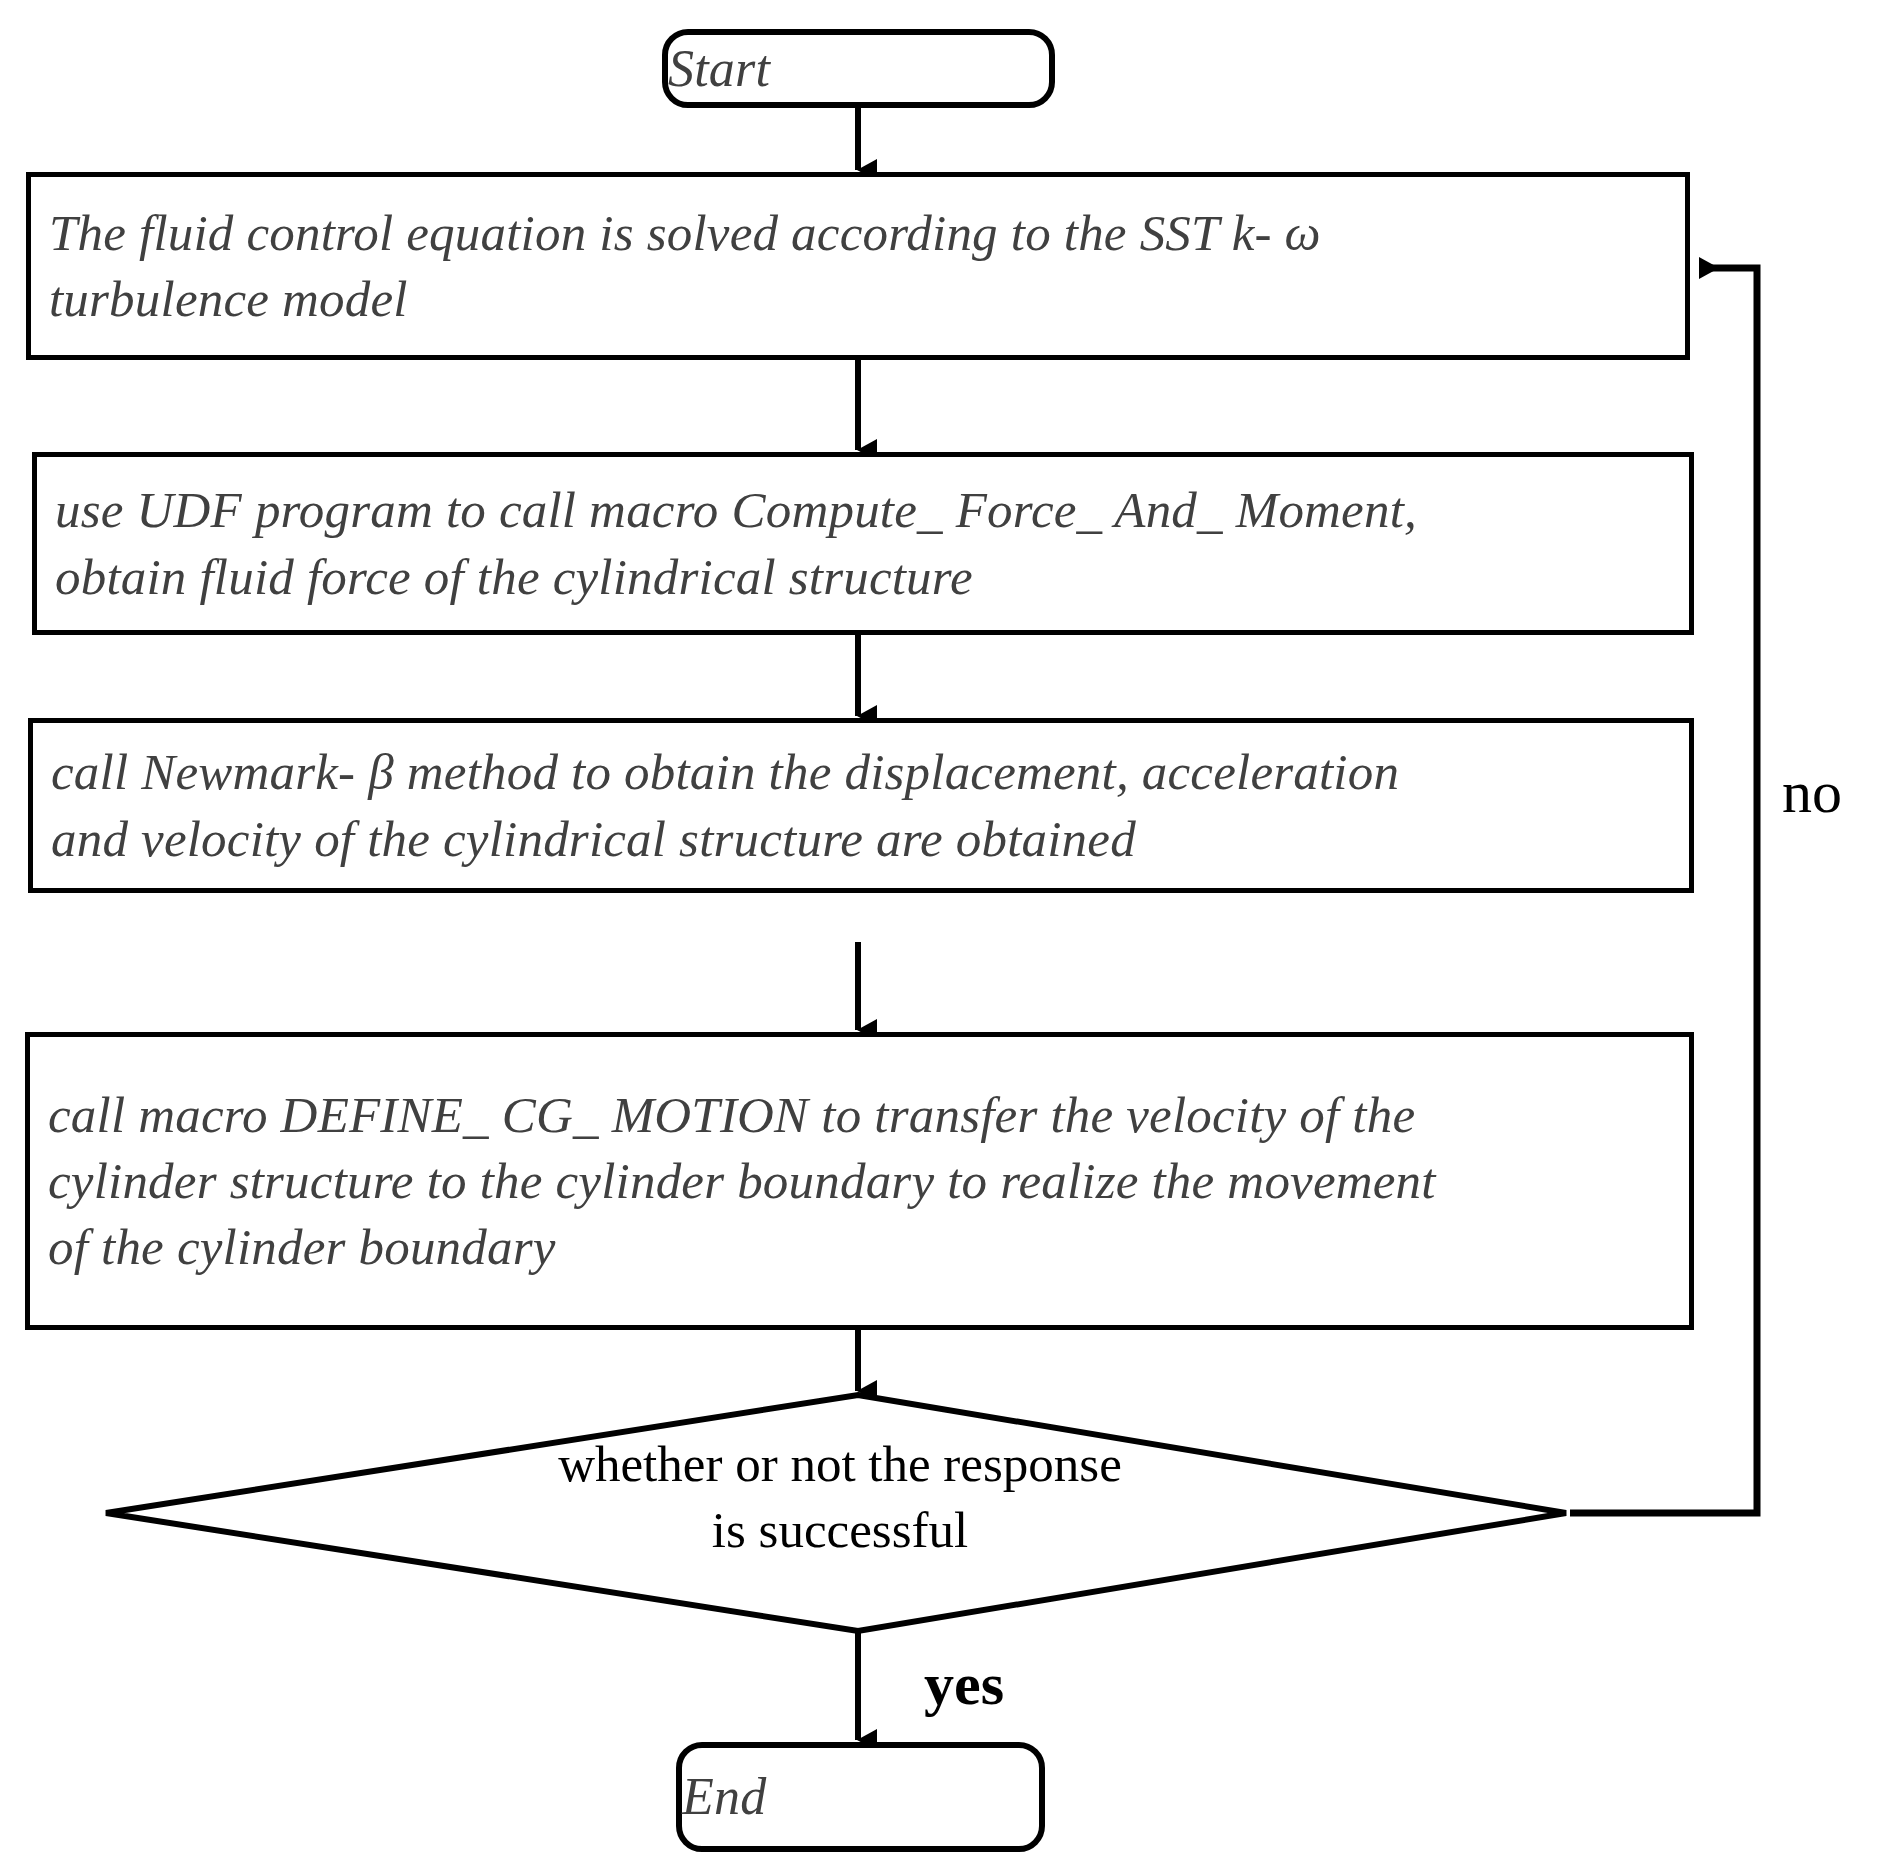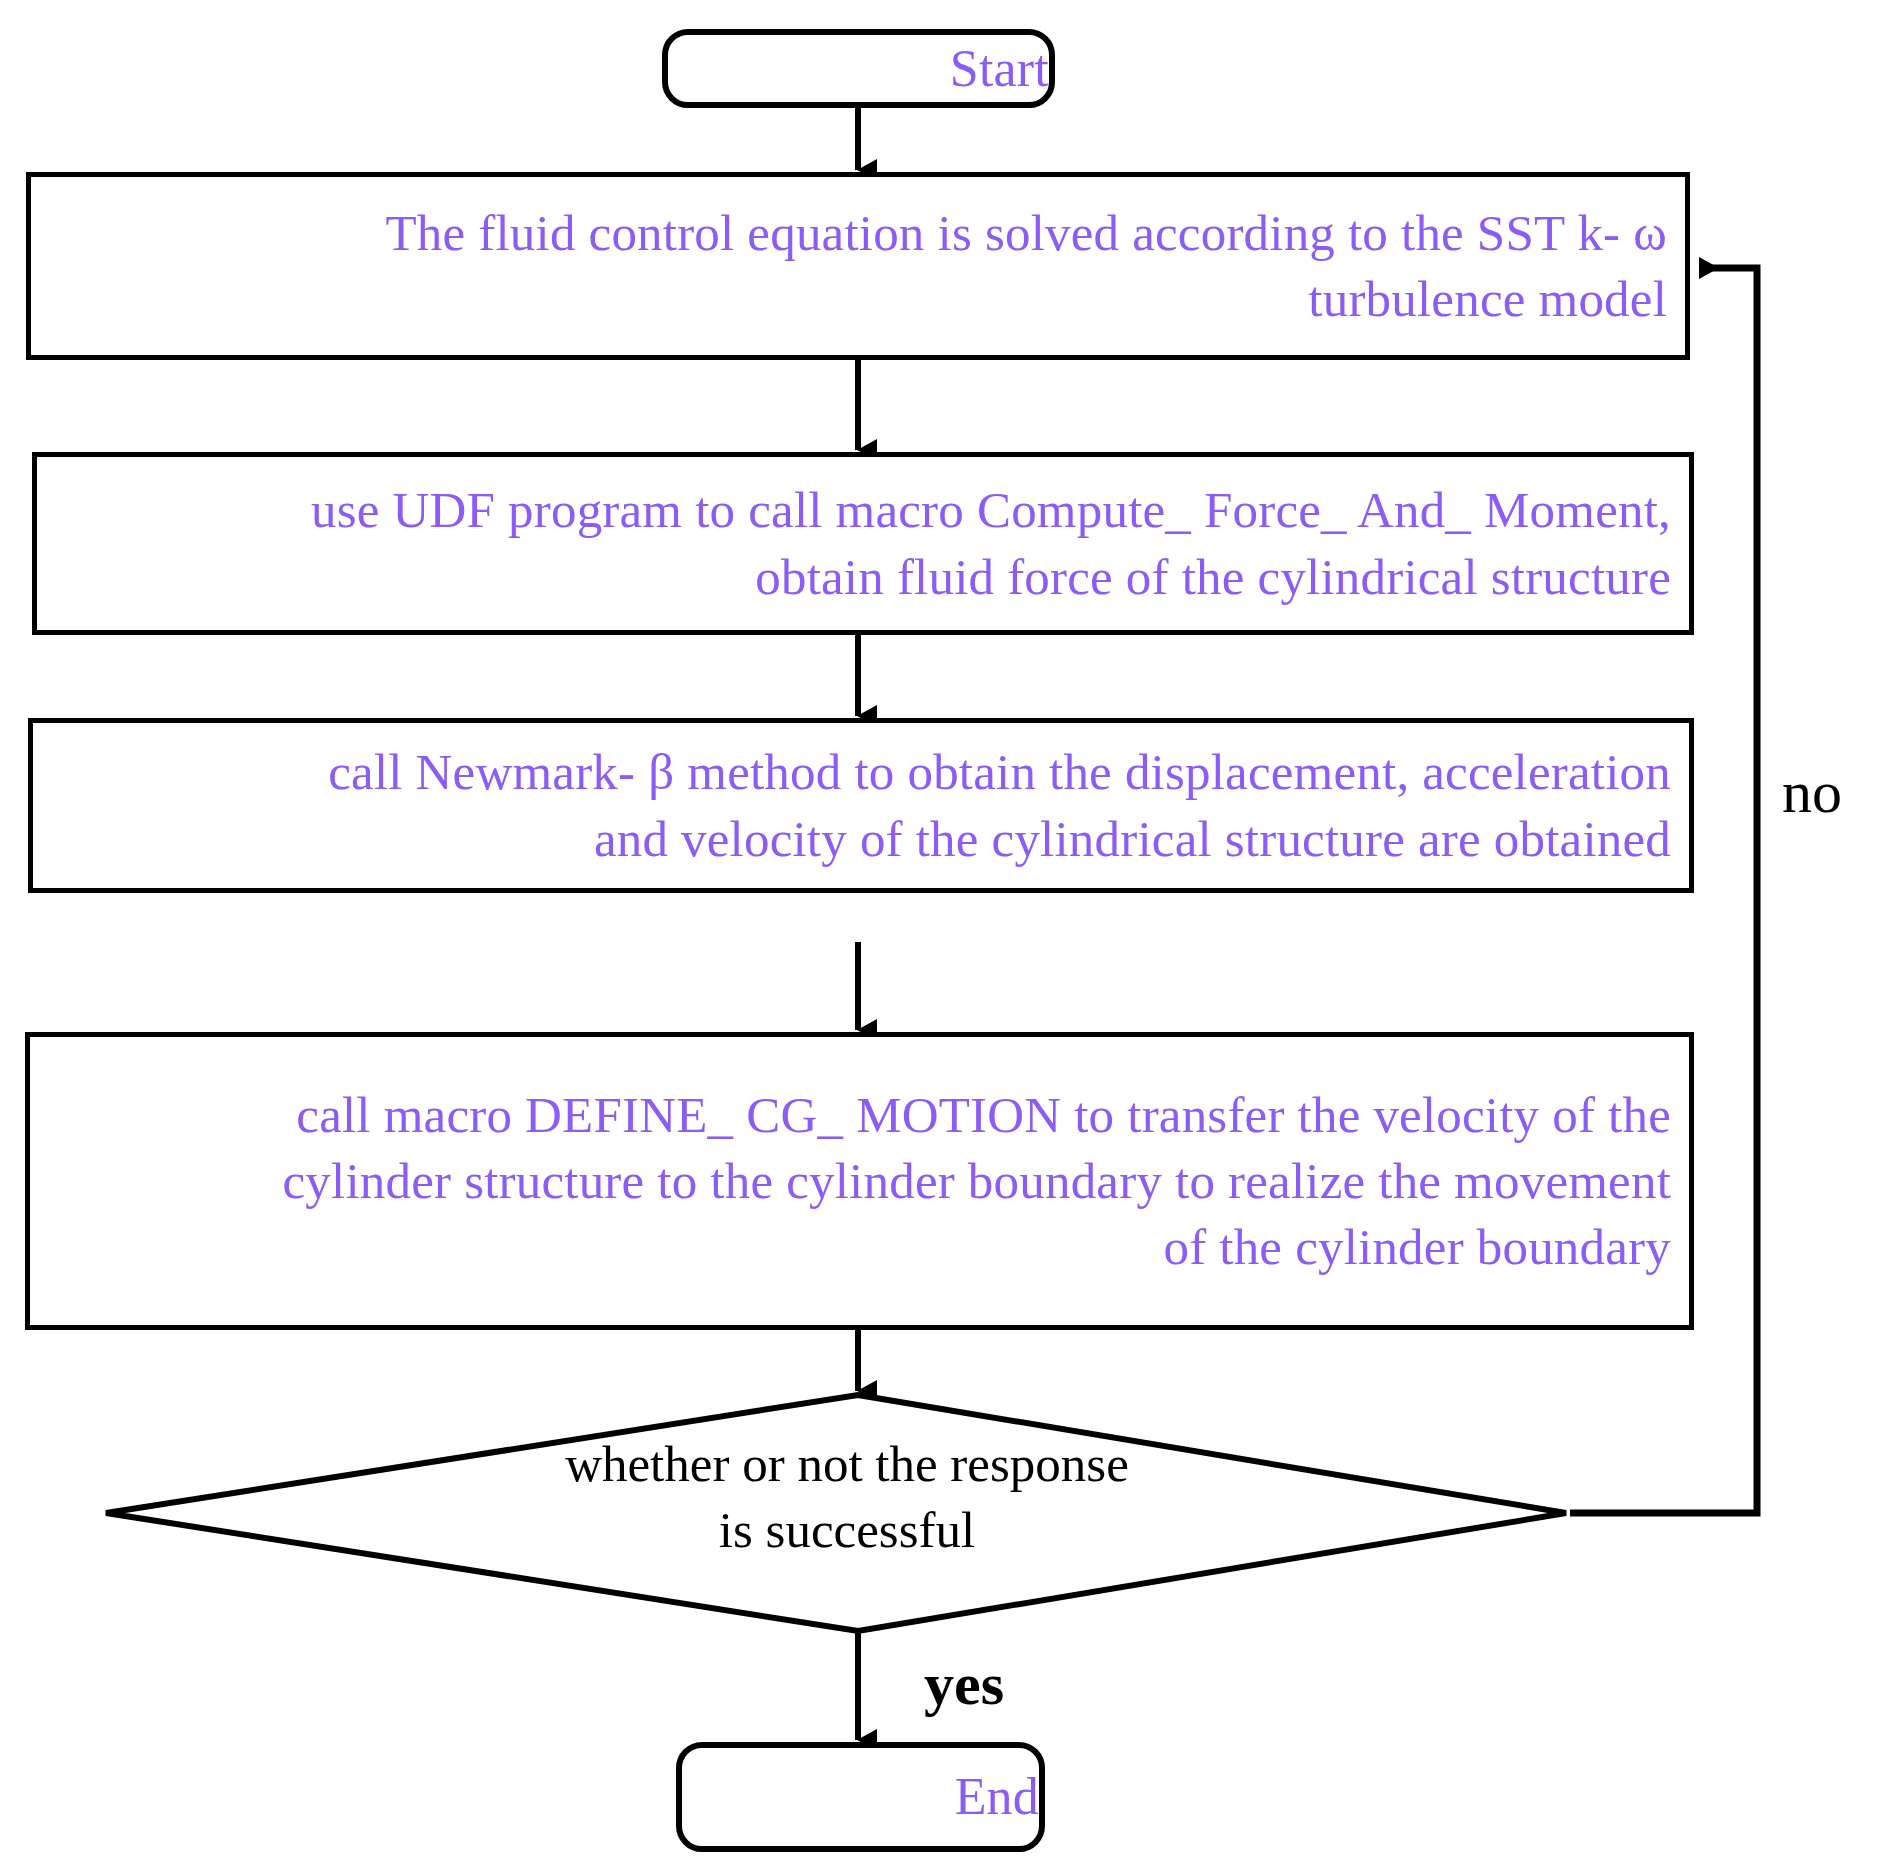--- a/index.html
+++ b/index.html
@@ -19,23 +19,24 @@
     overflow: hidden;
   }
   .node {
     position: absolute;
     box-sizing: border-box;
     border: 5px solid #000000;
     background: #ffffff;
     display: flex;
     align-items: center;
     justify-content: center;
-    text-align: right;
+    text-align: left;
     line-height: 1.30;
-    color: #8b5cf6;
+    color: #404040;
+    font-style: italic;
   }
   .terminator {
     border-radius: 26px;
     border-width: 6px;
     font-size: 52px;
   }
   .process {
     font-size: 51px;
     padding: 0 18px;
   }
@@ -141,21 +142,21 @@
   <div class="node process" style="left:25px; top:1032px; width:1669px; height:298px;">
     <span class="node-text">call macro DEFINE_ CG_ MOTION  to transfer the velocity  of the
 cylinder  structure to the cylinder  boundary  to realize the movement
 of the cylinder  boundary</span>
   </div>
 
   <div class="diamond-wrap" style="left:102px; top:1393px; width:1468px; height:240px;">
     <svg width="1468" height="240" viewBox="0 0 1468 240" xmlns="http://www.w3.org/2000/svg">
       <polygon points="756,2 1464,120 756,238 4,120" fill="#ffffff" stroke="#000000" stroke-width="6" stroke-linejoin="miter"></polygon>
     </svg>
-    <div class="diamond-label" style="left:11px; top:38px; width:1468px;">whether  or not the response
+    <div class="diamond-label" style="left:4px; top:38px; width:1468px;">whether  or not the response
 is successful</div>
   </div>
 
   <div class="edge-label" style="left:924px; top:1650px;font-weight:bold;">yes</div>
 
   <div class="edge-label" style="left:1782px; top:758px;">no</div>
 
   <div class="node terminator" style="left:676px; top:1742px; width:369px; height:110px;">
     <span class="node-text">End</span>
   </div>

